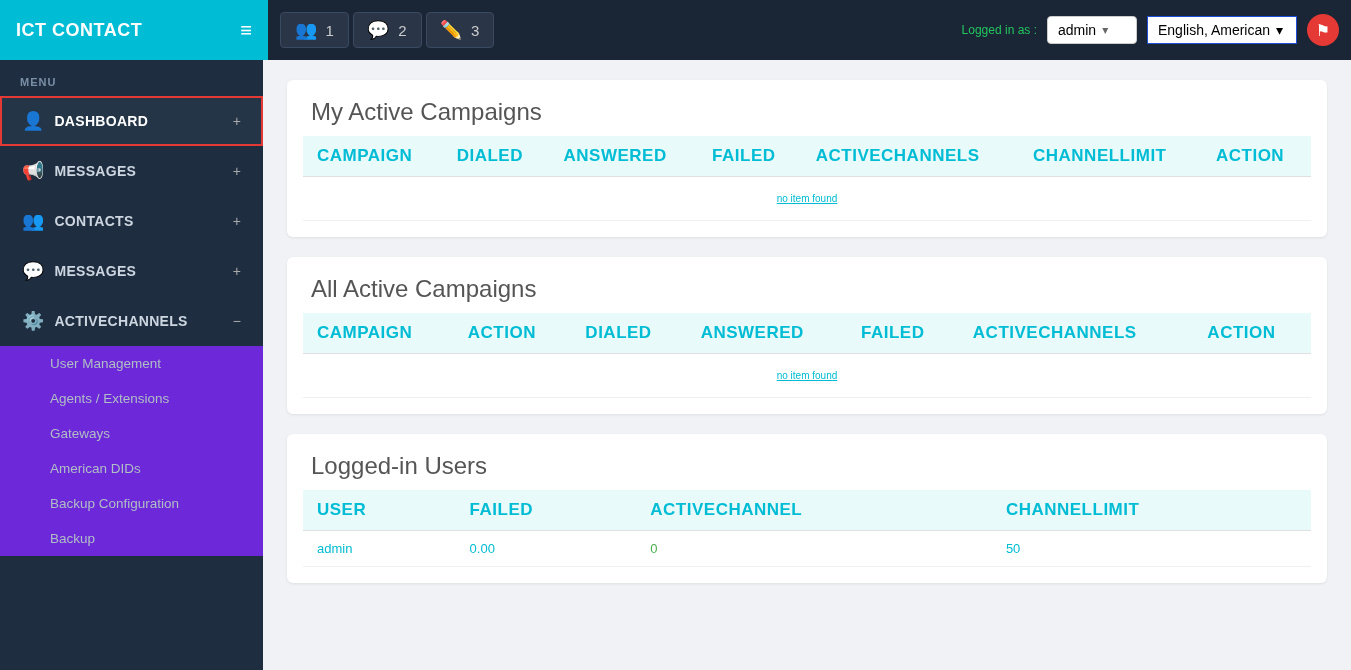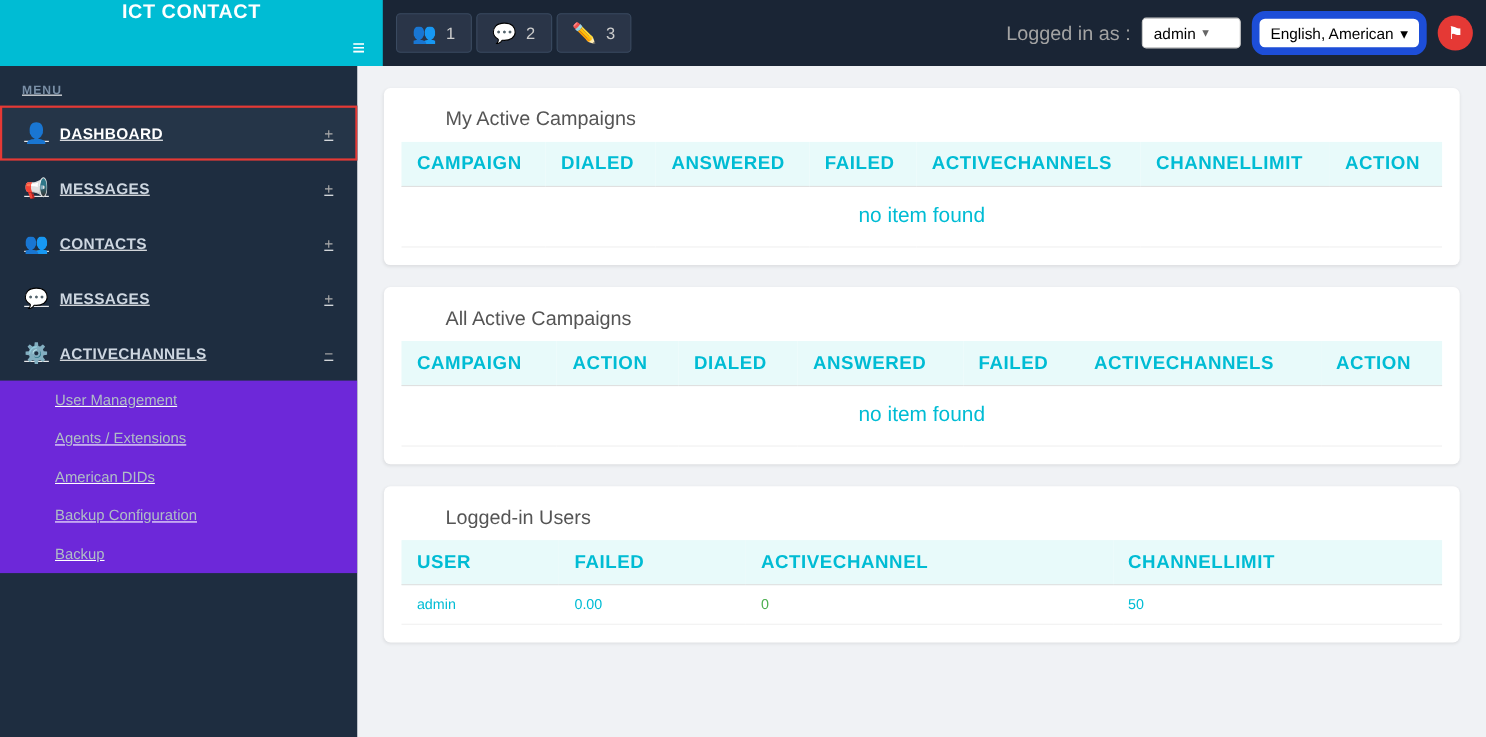--- a/index.html
+++ b/index.html
@@ -8,28 +8,27 @@
     
     .topbar {
       background: #1a2535;
       height: 60px;
       display: flex;
       align-items: center;
       flex-shrink: 0;
     }
     .topbar-brand {
       background: #00bcd4;
-      width: 348px;
+      width: 268px;
       height: 60px;
       display: flex;
       align-items: center;
       padding: 0 16px;
       gap: 12px;
       flex-shrink: 0;
-      flex-direction: column;
     }
     .topbar-brand-text {
       color: white;
       font-size: 18px;
       font-weight: 700;
       letter-spacing: 0.5px;
     }
     .hamburger-icon {
       color: white;
       font-size: 20px;
@@ -61,40 +60,40 @@
       color: #ccc;
       font-size: 15px;
     }
     .topbar-right {
       display: flex;
       align-items: center;
       gap: 10px;
       padding-right: 12px;
     }
     .logged-in-label {
-      color: #a3a3a3;
-      font-size: 18px;
+      color: #22c55e;
+      font-size: 12px;
     }
     .user-dropdown {
       background: white;
       border: 1px solid #ccc;
       border-radius: 4px;
       padding: 5px 10px;
       display: flex;
       align-items: center;
       gap: 6px;
       cursor: pointer;
       font-size: 14px;
       min-width: 90px;
     }
     .user-dropdown .arrow { color: #666; font-size: 12px; }
     .lang-dropdown {
       background: white;
-      border: 7px solid #1d4ed8;
-      border-radius: 12px;
+      border: 1px solid #1d4ed8;
+      border-radius: 0;
       padding: 5px 10px;
       display: flex;
       align-items: center;
       gap: 6px;
       cursor: pointer;
       font-size: 14px;
       min-width: 150px;
     }
     .flag-btn {
       background: #e53935;
@@ -111,27 +110,26 @@
 
     
     .main-layout {
       display: flex;
       flex: 1;
       overflow: hidden;
     }
 
     
     .sidebar {
-      width: 325px;
+      width: 263px;
       background: #1e2d40;
       color: white;
       flex-shrink: 0;
       overflow-y: auto;
       padding-bottom: 20px;
-      text-decoration: underline;
     }
     .sidebar-menu-label {
       color: #7a8fa6;
       font-size: 11px;
       font-weight: 600;
       letter-spacing: 1px;
       padding: 16px 20px 8px;
     }
     .sidebar-item {
       display: flex;
@@ -174,24 +172,23 @@
     
     .card {
       background: white;
       border-radius: 6px;
       margin-bottom: 20px;
       box-shadow: 0 1px 3px rgba(0,0,0,0.08);
       overflow: hidden;
     }
     .card-header {
       padding: 18px 24px 10px;
-      font-size: 18px;
+      font-size: 24px;
       font-weight: 400;
       color: #555;
-      margin-left: 32px;
     }
     .table-wrapper {
       padding: 0 16px 16px;
     }
     table {
       width: 100%;
       border-collapse: collapse;
       font-size: 13px;
     }
     thead tr {
@@ -208,21 +205,22 @@
     }
     tbody tr td {
       padding: 10px 14px;
       border-bottom: 1px solid #f0f0f0;
       font-size: 13px;
     }
     .no-item {
       text-align: center;
       color: #00bcd4;
       padding: 16px;
-      font-size: 19px;
+      font-size: 10px;
+      text-decoration: underline;
     }
     .cell-cyan { color: #00bcd4; }
     .cell-green { color: #4caf50; }
   </style>
 </head>
 <body>
 
 <div class="topbar">
   <div class="topbar-brand">
     <span class="topbar-brand-text">ICT CONTACT</span>
@@ -291,20 +289,21 @@
 
     <div class="sidebar-item">
       <span class="item-icon">⚙️</span>
       <span class="item-label">ACTIVECHANNELS</span>
       <span class="plus-icon">−</span>
     </div>
 
     <div class="sidebar-submenu">
       <div class="sidebar-submenu-item">User Management</div>
       <div class="sidebar-submenu-item">Agents / Extensions</div>
+      <div class="sidebar-submenu-item">Gateways</div>
       <div class="sidebar-submenu-item">American DIDs</div>
       <div class="sidebar-submenu-item">Backup Configuration</div>
       <div class="sidebar-submenu-item">Backup</div>
     </div>
 
   </nav>
 
   <main class="content">
 
     <div class="card">

